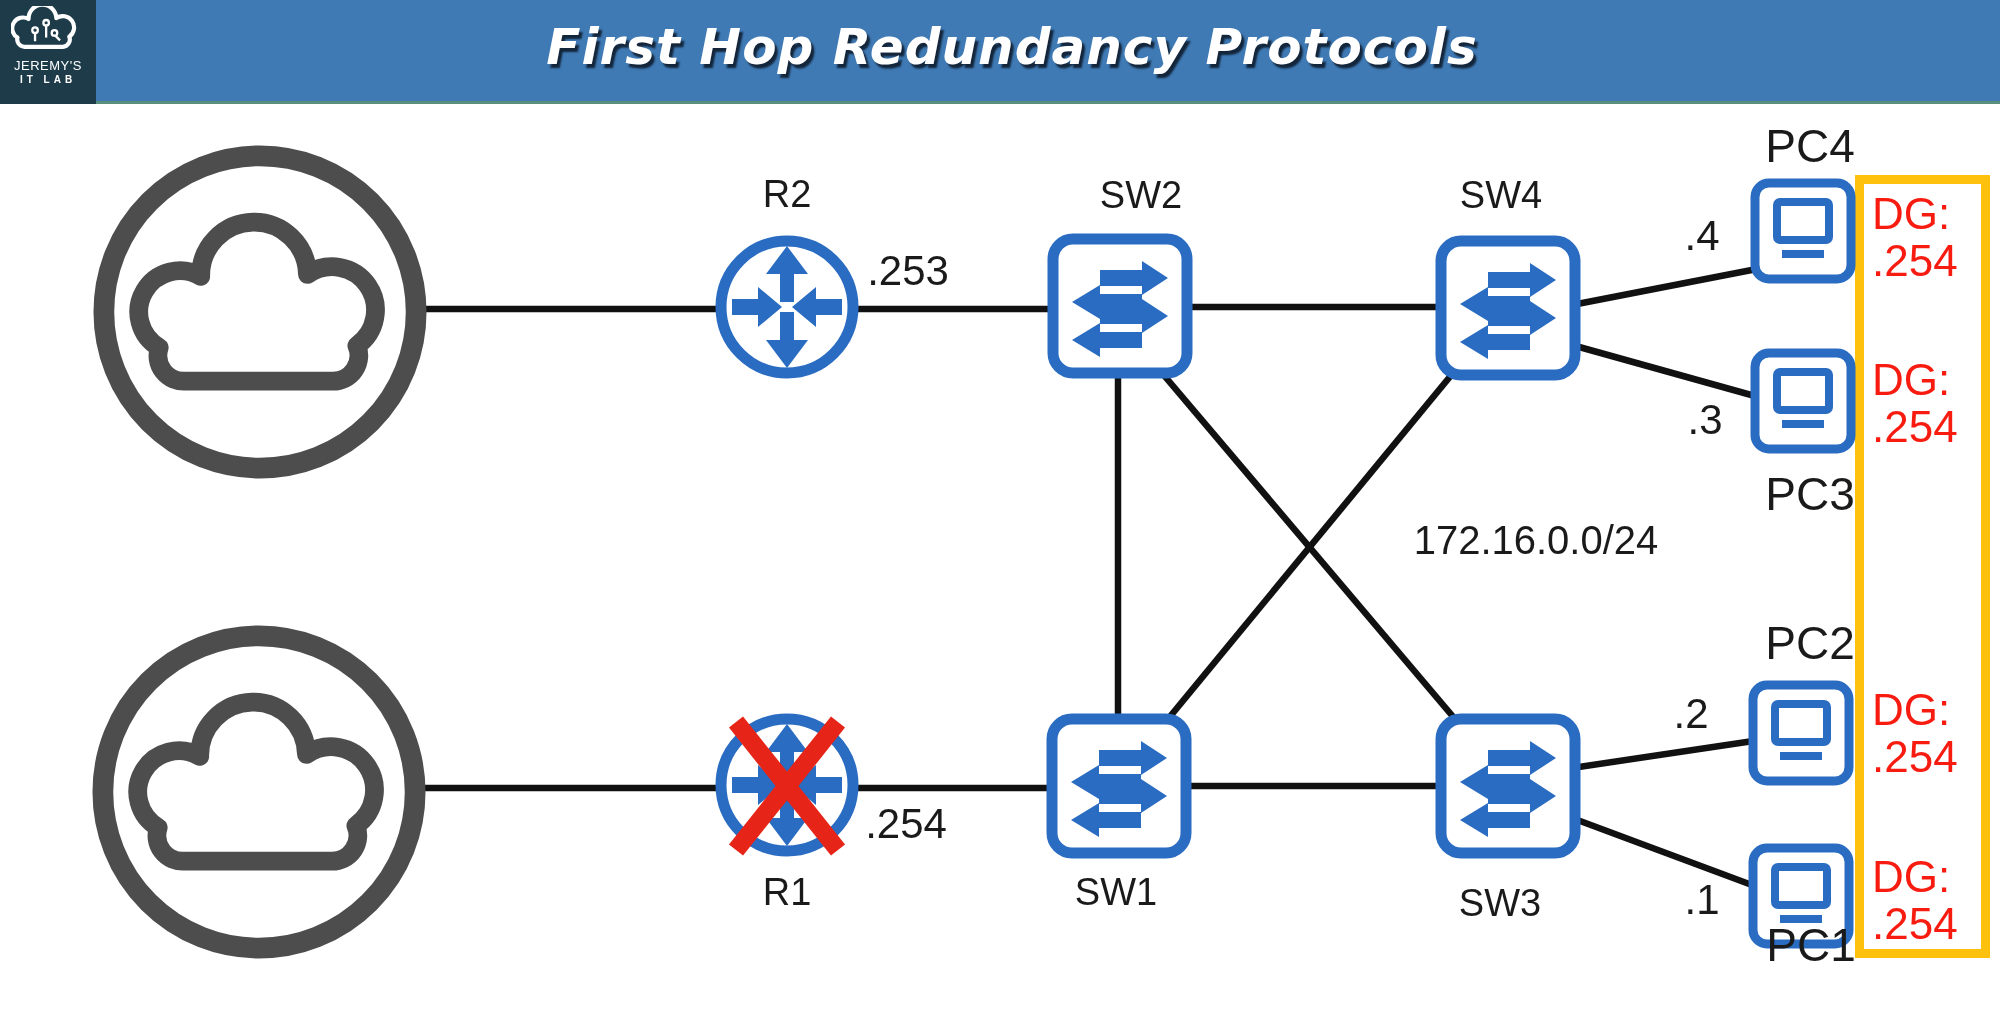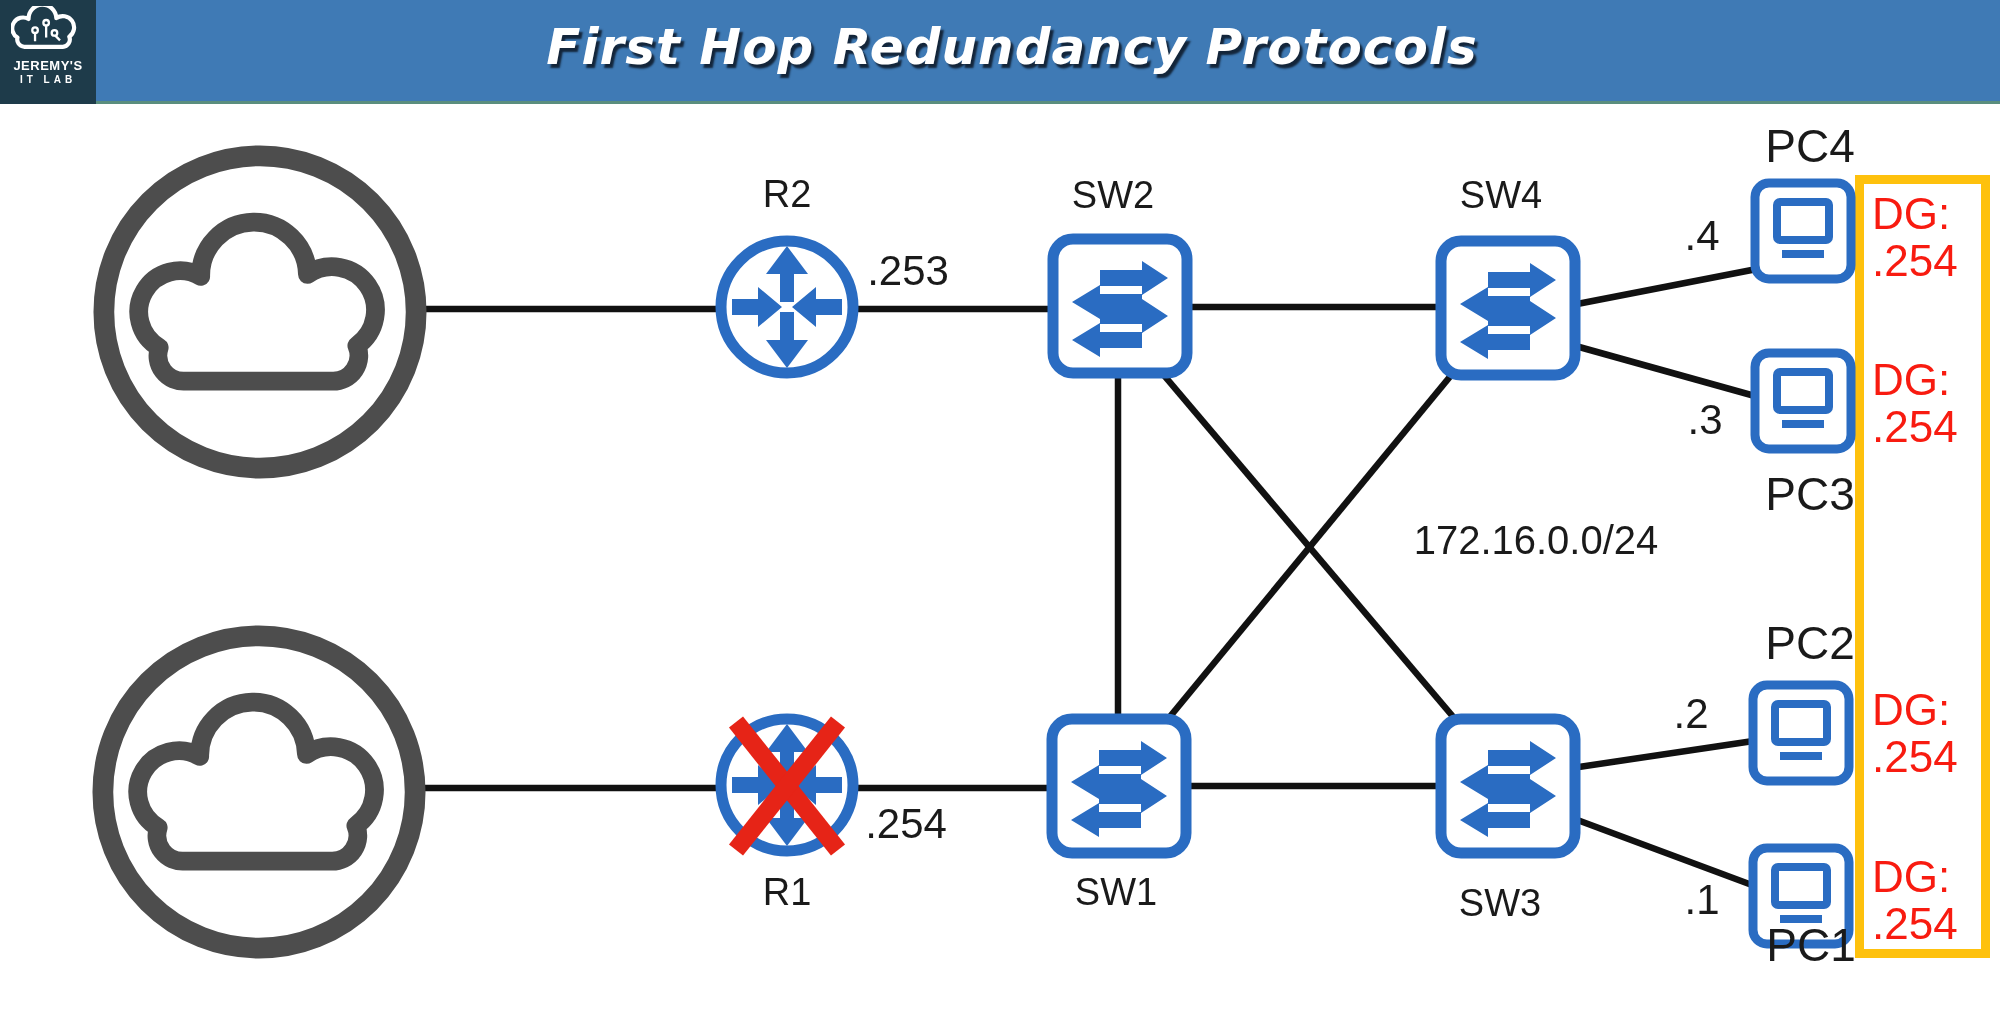--- a/index.html
+++ b/index.html
@@ -9,21 +9,21 @@
   
   .header{position:absolute;left:0;top:0;width:2000px;height:101px;background:#3f7ab5;
           border-bottom:3px solid #5a8e7e;z-index:5;}
   .page-title{position:absolute;left:50%;top:6px;transform:translateX(-50%);
               margin:12px;font-family:"DejaVu Sans",sans-serif;font-style:italic;font-weight:bold;
               font-size:50px;color:#ffffff;white-space:nowrap;letter-spacing:1px;
               text-shadow:3px 4px 2px rgba(12,22,36,0.85);}
   .logo{position:absolute;left:0;top:0;width:96px;height:104px;background:#1e3b4a;
         display:flex;flex-direction:column;align-items:center;justify-content:flex-start;}
   .logo svg{margin-top:6px;}
-  .brand1{color:#fff;font-weight:bold;font-size:13px;letter-spacing:.5px;line-height:15px;}
+  .brand1{color:#fff;font-weight:normal;font-size:13px;letter-spacing:.5px;line-height:15px;}
   .brand2{color:#fff;font-weight:bold;font-size:10px;letter-spacing:4px;line-height:13px;}
 
   
   .canvas{position:absolute;left:0;top:0;width:2000px;height:1036px;}
   .links{position:absolute;left:0;top:0;z-index:1;}
   .node{position:absolute;z-index:3;}
   .lbl{position:absolute;z-index:4;color:#1a1a1a;font-size:38px;line-height:1;white-space:nowrap;
        transform:translateX(-50%);}
   .lbl.ip{font-size:42px;}
   .lbl.pc{font-size:46px;}
@@ -110,21 +110,21 @@
       <svg width="148" height="148" viewBox="0 0 148 148">
         <rect x="7" y="7" width="134" height="134" rx="20" fill="#ffffff" stroke="#2a6cc2" stroke-width="11"></rect>
         <g fill="#2a6cc2">
           <polygon points="122,46 96,29 96,38 54,38 54,54 96,54 96,63"></polygon>
           <polygon points="26,70 54,53 54,62 96,62 96,78 54,78 54,87"></polygon>
           <polygon points="122,84 96,67 96,76 54,76 54,92 96,92 96,101"></polygon>
           <polygon points="26,108 54,91 54,100 96,100 96,116 54,116 54,125"></polygon>
         </g>
       </svg>
     </div>
-    <div class="lbl" style="left:1113px;top:176px">SW2</div>
+    <div class="lbl" style="left:1141px;top:176px">SW2</div>
 
     <div class="node" style="left:1434px;top:234px">
       <svg width="148" height="148" viewBox="0 0 148 148">
         <rect x="7" y="7" width="134" height="134" rx="20" fill="#ffffff" stroke="#2a6cc2" stroke-width="11"></rect>
         <g fill="#2a6cc2">
           <polygon points="122,46 96,29 96,38 54,38 54,54 96,54 96,63"></polygon>
           <polygon points="26,70 54,53 54,62 96,62 96,78 54,78 54,87"></polygon>
           <polygon points="122,84 96,67 96,76 54,76 54,92 96,92 96,101"></polygon>
           <polygon points="26,108 54,91 54,100 96,100 96,116 54,116 54,125"></polygon>
         </g>

